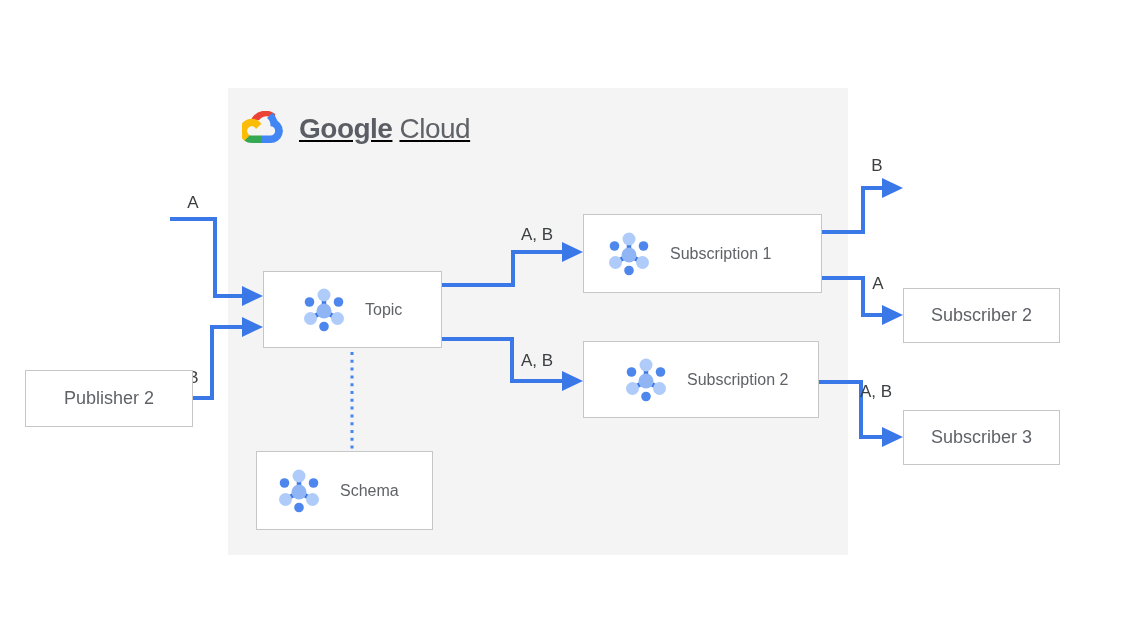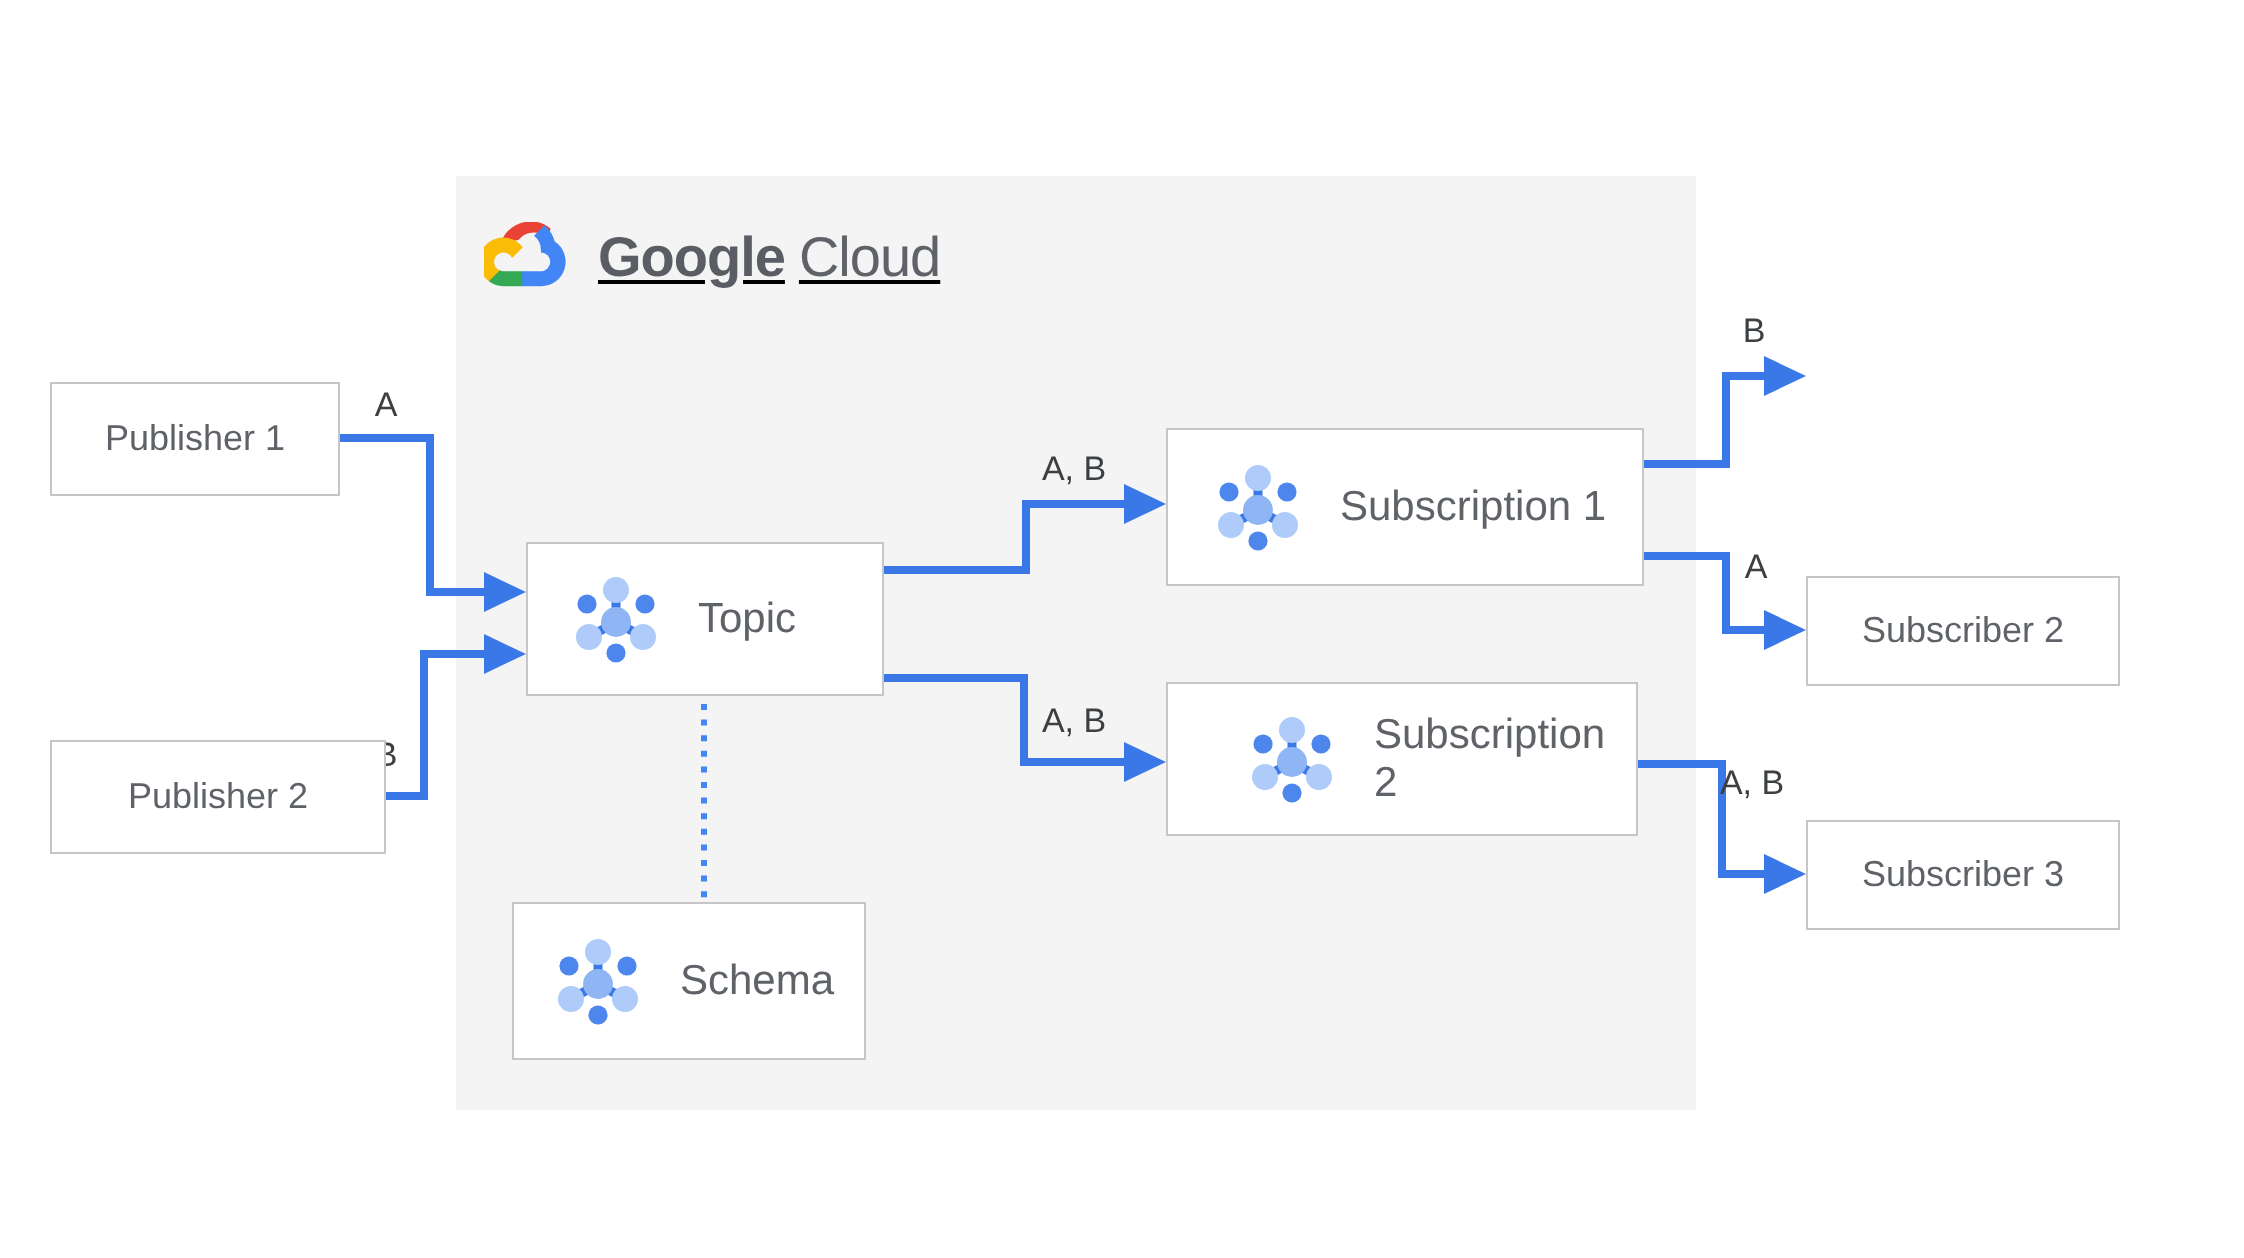--- a/index.html
+++ b/index.html
@@ -9,21 +9,21 @@
   .gcp-panel{position:absolute;left:228px;top:88px;width:620px;height:467px;background:#f4f4f4;}
 
   .logo{position:absolute;left:242px;top:111px;display:flex;align-items:center;gap:13px;text-decoration:underline;}
   .logo svg{width:44px;height:36px;display:block;}
   .logo-text{font-size:28px;letter-spacing:-0.5px;white-space:nowrap;}
   .logo-google{color:#5a5e64;font-weight:600;}
   .logo-cloud{color:#5f6368;font-weight:400;margin-left:7px;}
 
   .node{position:absolute;background:#ffffff;border:1px solid #c6c6c6;display:flex;align-items:center;box-sizing:border-box;color:#5f6368;}
   .node.plain{justify-content:center;font-size:18px;}
-  .node.iconbox{font-size:21px;}
+  .node.iconbox{font-size:16px;}
   .node.iconbox .nlabel{margin-left:14px;}
   .pubsub-icon{flex:0 0 auto;display:block;}
 
   .edge-label{position:absolute;transform:translate(-50%,-50%);font-size:17px;color:#3c4043;white-space:nowrap;}
 
   #arrows{position:absolute;left:0;top:0;pointer-events:none;}
 </style>
 </head>
 <body>
 
@@ -64,34 +64,31 @@
   </svg>
 
   <span class="edge-label" style="left:193px;top:203px;">A</span>
   <span class="edge-label" style="left:193px;top:378px;">B</span>
   <span class="edge-label" style="left:537px;top:235px;">A, B</span>
   <span class="edge-label" style="left:537px;top:361px;">A, B</span>
   <span class="edge-label" style="left:877px;top:166px;">B</span>
   <span class="edge-label" style="left:878px;top:284px;">A</span>
   <span class="edge-label" style="left:876px;top:392px;">A, B</span>
 
-  <div class="node plain" style="left:25px;top:191px;width:145px;height:57px;">
-    <span class="nlabel">Publisher 1</span>
-  </div>
   <div class="node plain" style="left:25px;top:370px;width:168px;height:57px;">
     <span class="nlabel">Publisher 2</span>
   </div>
   <div class="node plain" style="left:903px;top:288px;width:157px;height:55px;">
     <span class="nlabel">Subscriber 2</span>
   </div>
   <div class="node plain" style="left:903px;top:410px;width:157px;height:55px;">
     <span class="nlabel">Subscriber 3</span>
   </div>
 
-  <div class="node iconbox" style="left:263px;top:271px;width:179px;height:77px;padding-left:17px;">
+  <div class="node iconbox" style="left:263px;top:271px;width:179px;height:77px;padding-left:33px;">
     <svg class="pubsub-icon" width="54" height="54" viewBox="0 0 54 54">
       <g stroke="#3b78e7" stroke-width="4.5">
           <line x1="27" y1="28" x2="27" y2="12"></line>
           <line x1="27" y1="28" x2="13.5" y2="35.5"></line>
           <line x1="27" y1="28" x2="40.5" y2="35.5"></line>
         </g>
       <circle cx="27" cy="12" r="6.5" fill="#aecbfa"></circle>
         <circle cx="13.5" cy="35.5" r="6.5" fill="#aecbfa"></circle>
         <circle cx="40.5" cy="35.5" r="6.5" fill="#aecbfa"></circle>
       <circle cx="27" cy="28" r="7.5" fill="#8fb5f4"></circle>

